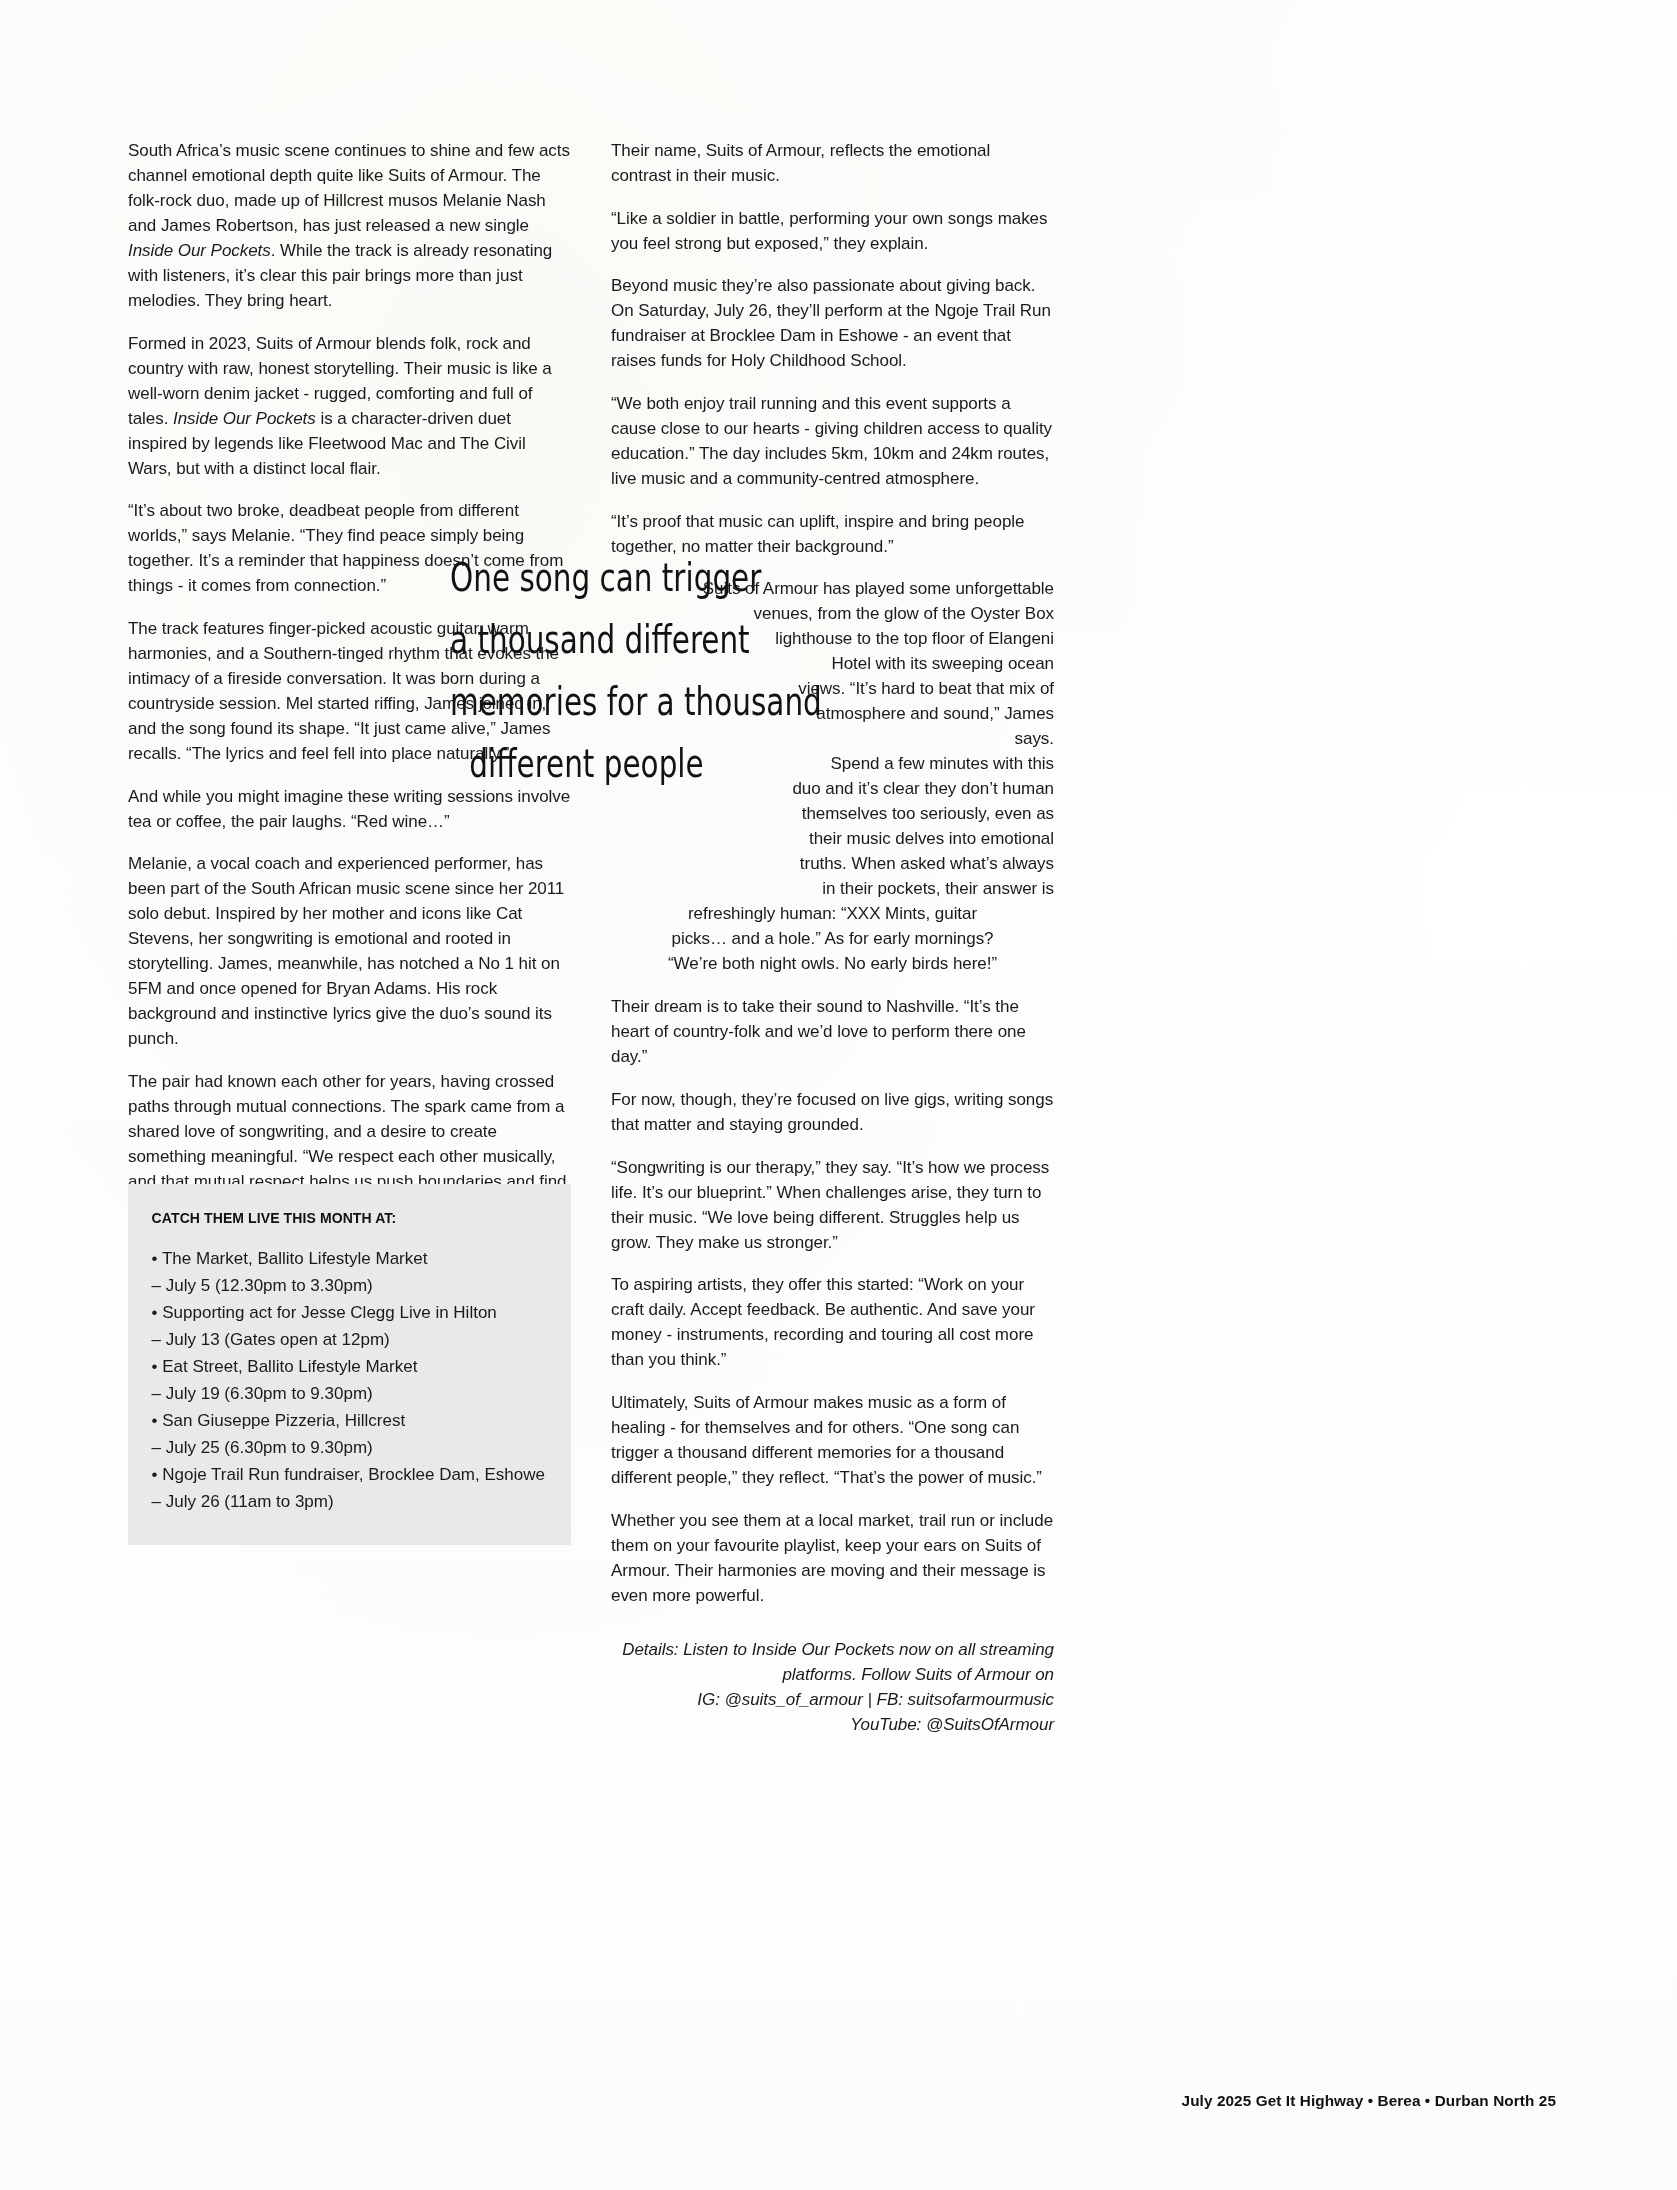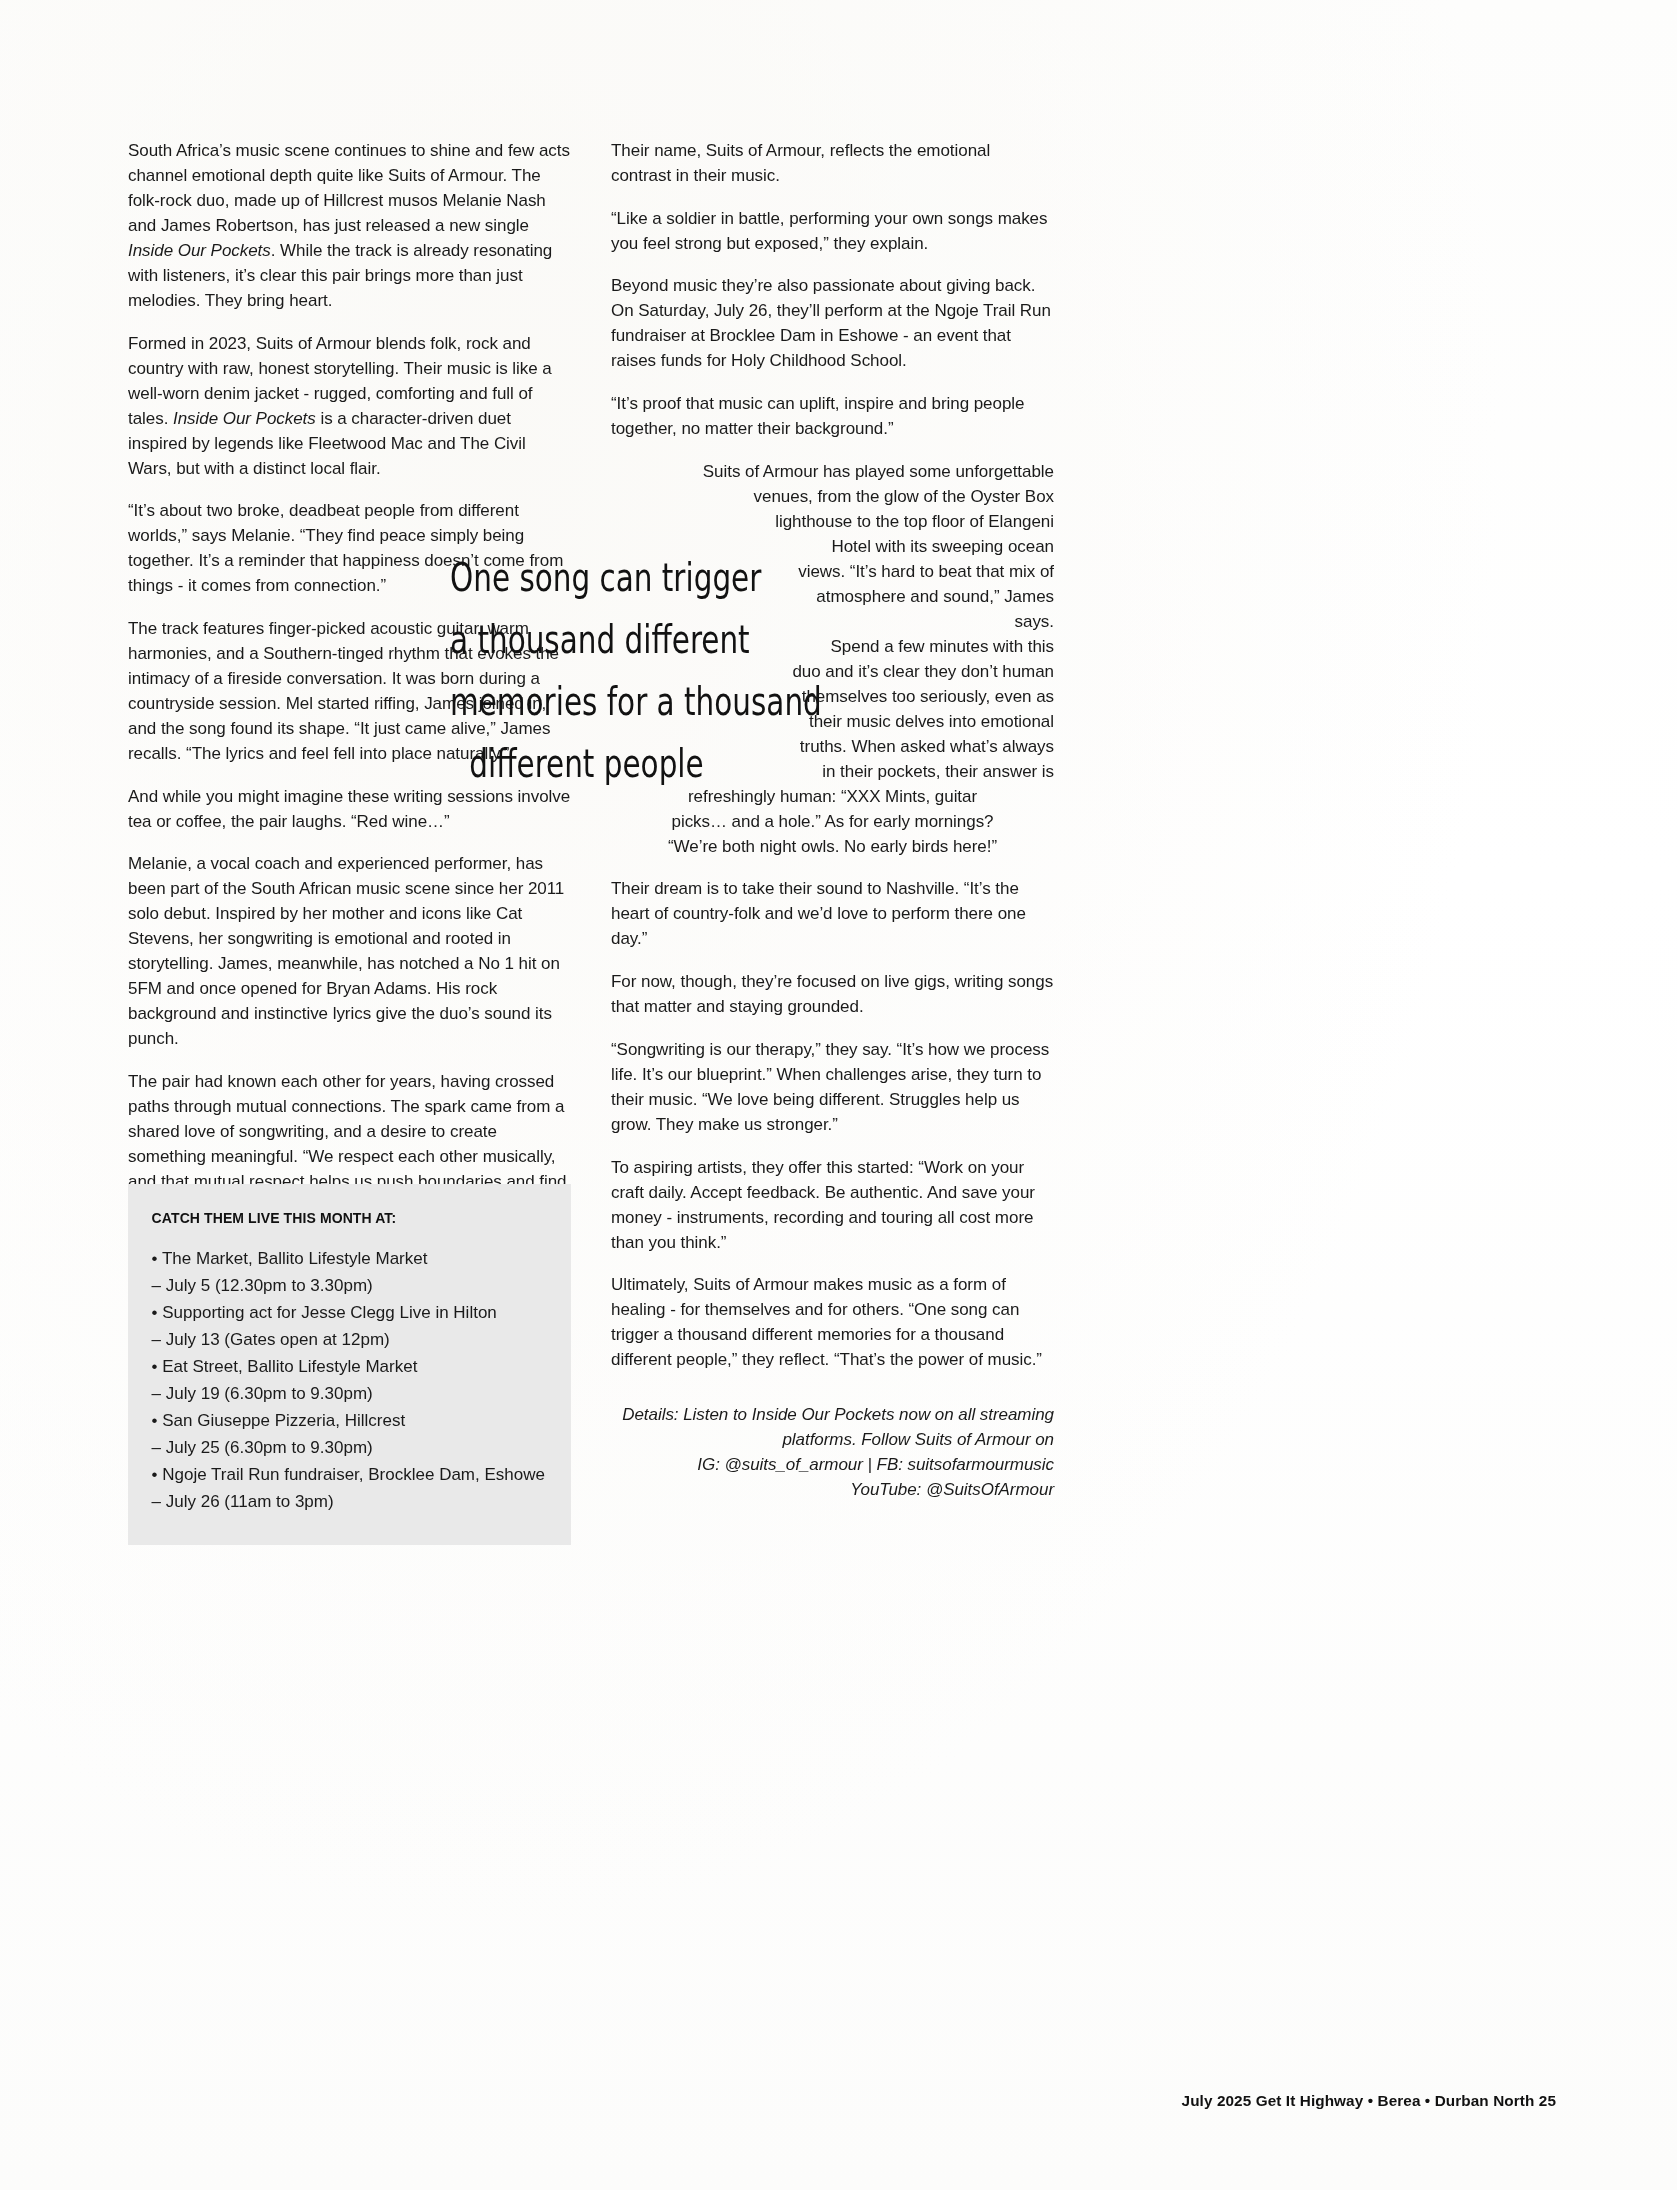--- a/index.html
+++ b/index.html
@@ -144,20 +144,21 @@
       <p>The track features finger-picked acoustic guitar, warm harmonies, and a Southern-tinged rhythm that evokes the intimacy of a fireside conversation. It was born during a countryside session. Mel started riffing, James joined in, and the song found its shape. “It just came alive,” James recalls. “The lyrics and feel fell into place naturally.”</p>
       <p>And while you might imagine these writing sessions involve tea or coffee, the pair laughs. “Red wine…”</p>
       <p>Melanie, a vocal coach and experienced performer, has been part of the South African music scene since her 2011 solo debut. Inspired by her mother and icons like Cat Stevens, her songwriting is emotional and rooted in storytelling. James, meanwhile, has notched a No 1 hit on 5FM and once opened for Bryan Adams. His rock background and instinctive lyrics give the duo’s sound its punch.</p>
       <p>The pair had known each other for years, having crossed paths through mutual connections. The spark came from a shared love of songwriting, and a desire to create something meaningful. “We respect each other musically, and that mutual respect helps us push boundaries and find our best work.”</p>
     </div>
 
     <div class="col col-right">
       <p>Their name, Suits of Armour, reflects the emotional contrast in their music.</p>
       <p>“Like a soldier in battle, performing your own songs makes you feel strong but exposed,” they explain.</p>
       <p>Beyond music they’re also passionate about giving back. On Saturday, July 26, they’ll perform at the Ngoje Trail Run fundraiser at Brocklee Dam in Eshowe - an event that raises funds for Holy Childhood School.</p>
+      <p>“We both enjoy trail running and this event supports a cause close to our hearts - giving children access to quality education.” The day includes 5km, 10km and 24km routes, live music and a community-centred atmosphere.</p>
       <p>“It’s proof that music can uplift, inspire and bring people together, no matter their background.”</p>
 
       <div class="wrap-block">
         <span class="wline">Suits of Armour has played some unforgettable</span>
         <span class="wline">venues, from the glow of the Oyster Box</span>
         <span class="wline">lighthouse to the top floor of Elangeni</span>
         <span class="wline">Hotel with its sweeping ocean</span>
         <span class="wline">views. “It’s hard to beat that mix of</span>
         <span class="wline">atmosphere and sound,” James</span>
         <span class="wline">says.</span>
@@ -170,20 +171,21 @@
         <span class="wline wrap-center">refreshingly human: “XXX Mints, guitar</span>
         <span class="wline wrap-center">picks… and a hole.” As for early mornings?</span>
         <span class="wline wrap-center">“We’re both night owls. No early birds here!”</span>
       </div>
 
       <p style="margin-top:17.7px">Their dream is to take their sound to Nashville. “It’s the heart of country-folk and we’d love to perform there one day.”</p>
       <p>For now, though, they’re focused on live gigs, writing songs that matter and staying grounded.</p>
       <p>“Songwriting is our therapy,” they say. “It’s how we process life. It’s our blueprint.” When challenges arise, they turn to their music. “We love being different. Struggles help us grow. They make us stronger.”</p>
       <p>To aspiring artists, they offer this started: “Work on your craft daily. Accept feedback. Be authentic. And save your money - instruments, recording and touring all cost more than you think.”</p>
       <p>Ultimately, Suits of Armour makes music as a form of healing - for themselves and for others. “One song can trigger a thousand different memories for a thousand different people,” they reflect. “That’s the power of music.”</p>
+      <p>Whether you see them at a local market, trail run or include them on your favourite playlist, keep your ears on Suits of Armour. Their harmonies are moving and their message is even more powerful.</p>
 
       <div class="details">
         <span class="dline">Details: Listen to Inside Our Pockets now on all streaming</span>
         <span class="dline">platforms. Follow Suits of Armour on</span>
         <span class="dline">IG: @suits_of_armour | FB: suitsofarmourmusic</span>
         <span class="dline">YouTube: @SuitsOfArmour</span>
       </div>
     </div>
 
     <div class="pullquote">

